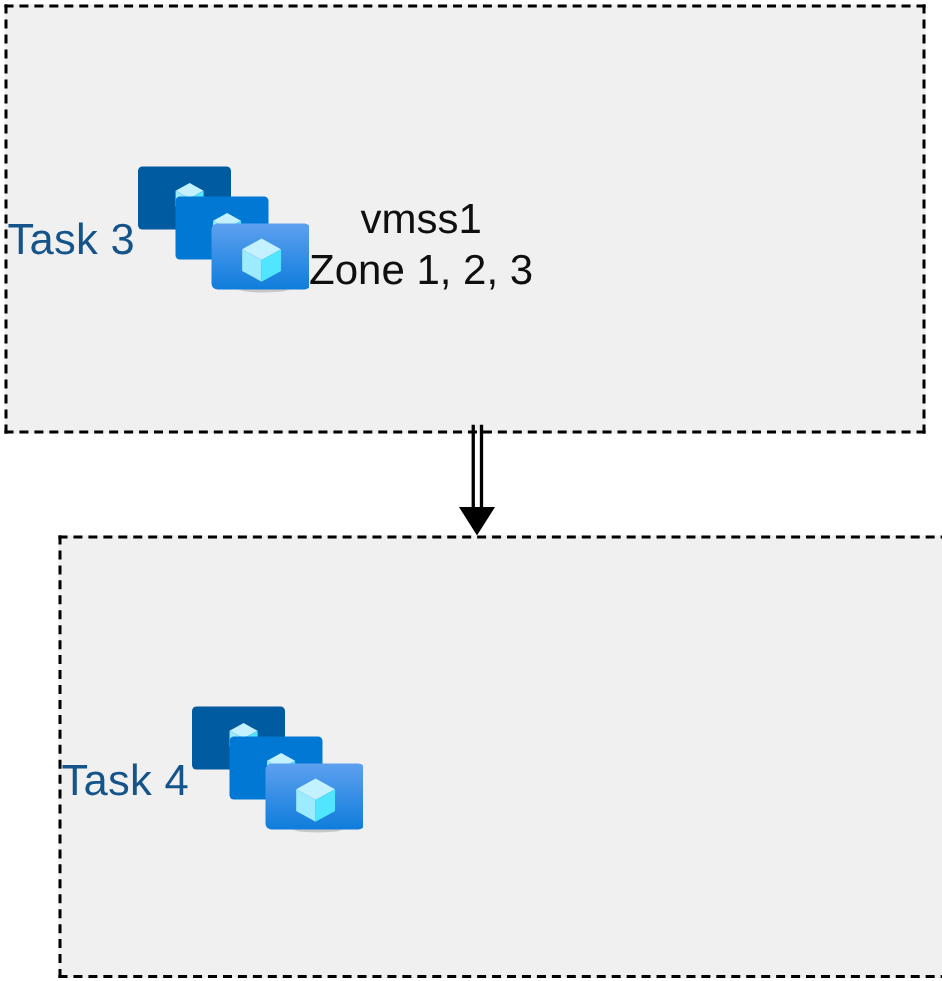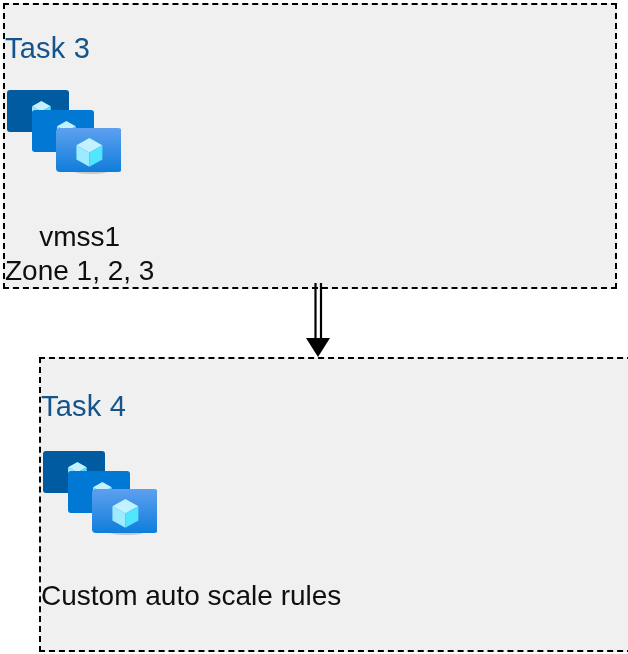--- a/index.html
+++ b/index.html
@@ -23,22 +23,22 @@
     height: 654px;
   }
 
   
   .task-box {
     position: absolute;
     background: #f0f0f0;
     border: 2px dashed #000000;
     box-sizing: border-box;
     display: flex;
-    flex-direction: column;
-    align-items: flex-start;
+    flex-direction: row;
+    align-items: center;
   }
   #box-task3 {
     left: 3px;
     top: 3px;
     width: 614px;
     height: 286px;
   }
   #box-task4 {
     left: 3px;
     top: 357px;
@@ -196,16 +196,15 @@
 
         <rect x="53" y="46" width="66" height="44" rx="4" fill="url(#g4front)" transform="translate(-2,0)"></rect>
         <g transform="translate(70,56) scale(0.72)">
           <path d="M20 0 L38 10 L20 20 L2 10 Z" fill="#c3f1ff"></path>
           <path d="M2 10 L20 20 L20 40 L2 30 Z" fill="#9cebff"></path>
           <path d="M38 10 L20 20 L20 40 L38 30 Z" fill="#50e6ff"></path>
         </g>
       </svg>
     </span>
 
-    <div class="node-label">Custom auto scale rules</div>
   </div>
 
 </div>
 
 </body></html>

